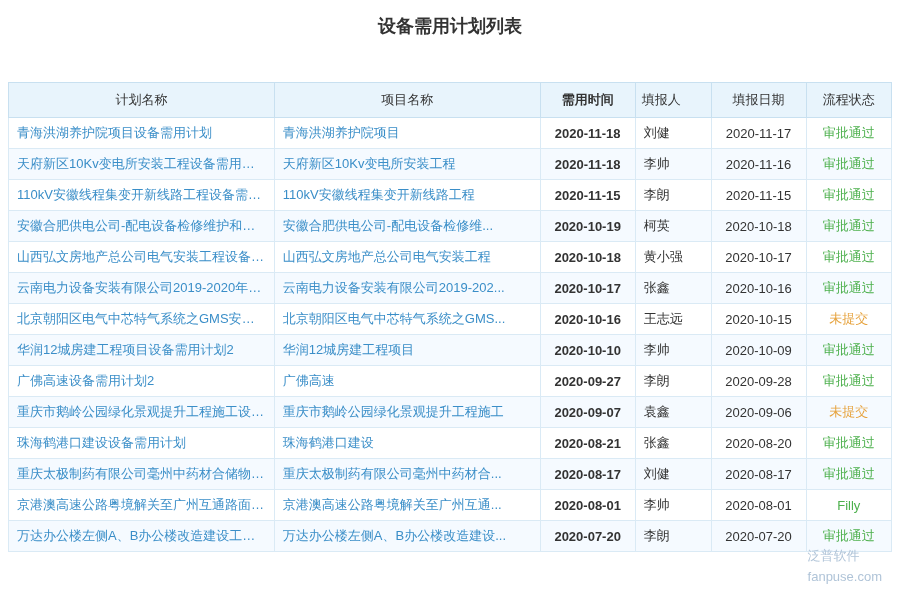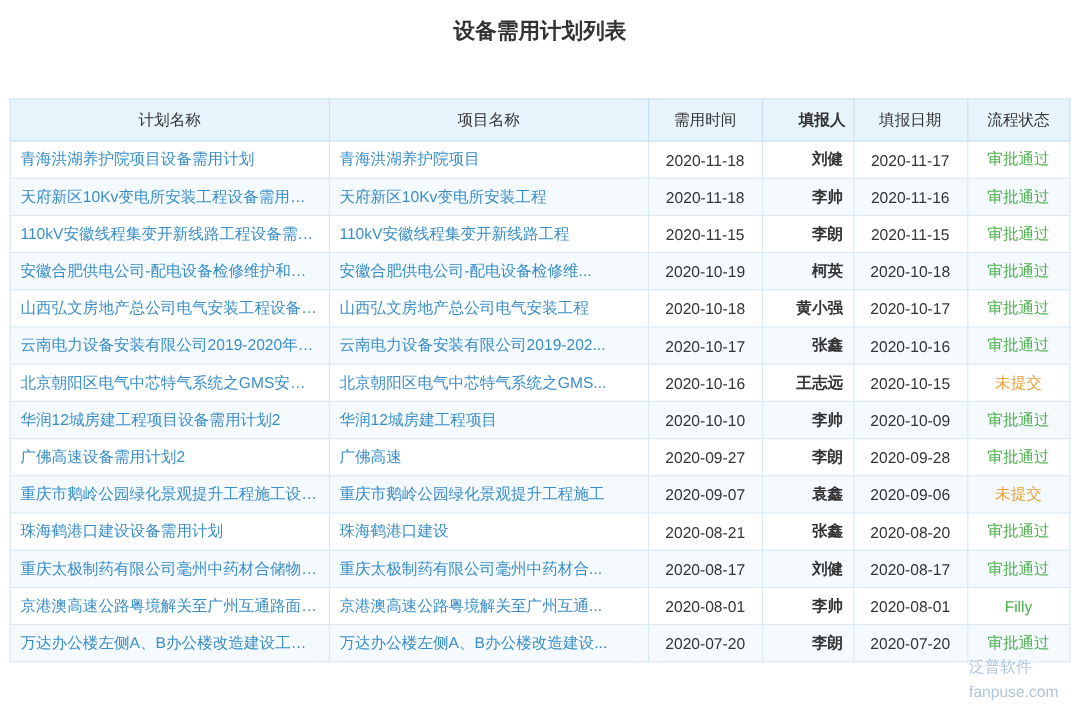--- a/index.html
+++ b/index.html
@@ -48,22 +48,22 @@
       padding: 6px 8px;
       border: 1px solid #daeaf5;
       color: #333;
       white-space: nowrap;
       overflow: hidden;
       text-overflow: ellipsis;
       max-width: 0;
     }
     .col-plan { width: 28%; }
     .col-project { width: 28%; }
-    .col-date { width: 10%; text-align: center; }
-    .col-person { width: 8%; text-align: right; font-weight: bold; }
+    .col-date { width: 10%; text-align: center; font-weight: bold; }
+    .col-person { width: 8%; text-align: left; }
     .col-filldate { width: 10%; text-align: center; }
     .col-status { width: 9%; text-align: center; }
     .status-pass { color: #4db04d; }
     .status-pending { color: #e6a23c; }
     .link-text { color: #3a8ec8; cursor: pointer; }
     .watermark {
       position: fixed;
       bottom: 12px;
       right: 18px;
       color: #b0c4d8;

